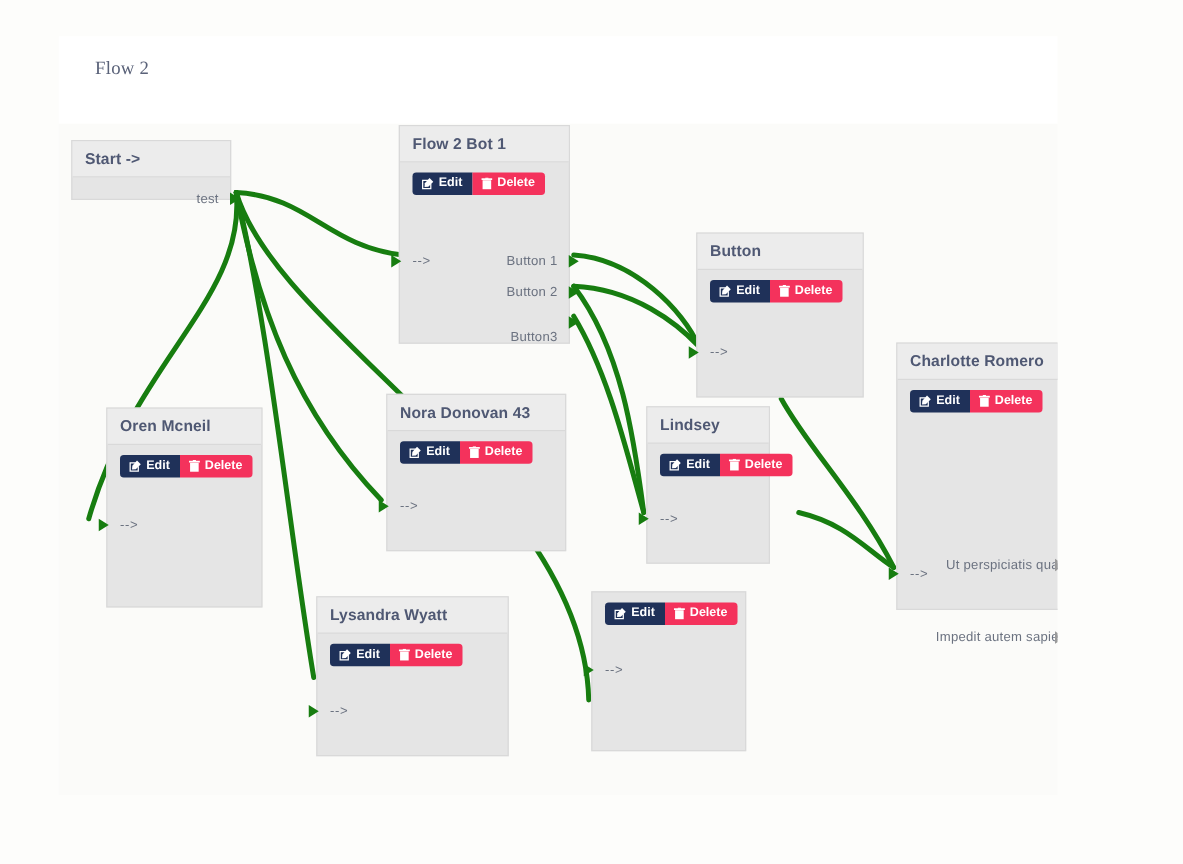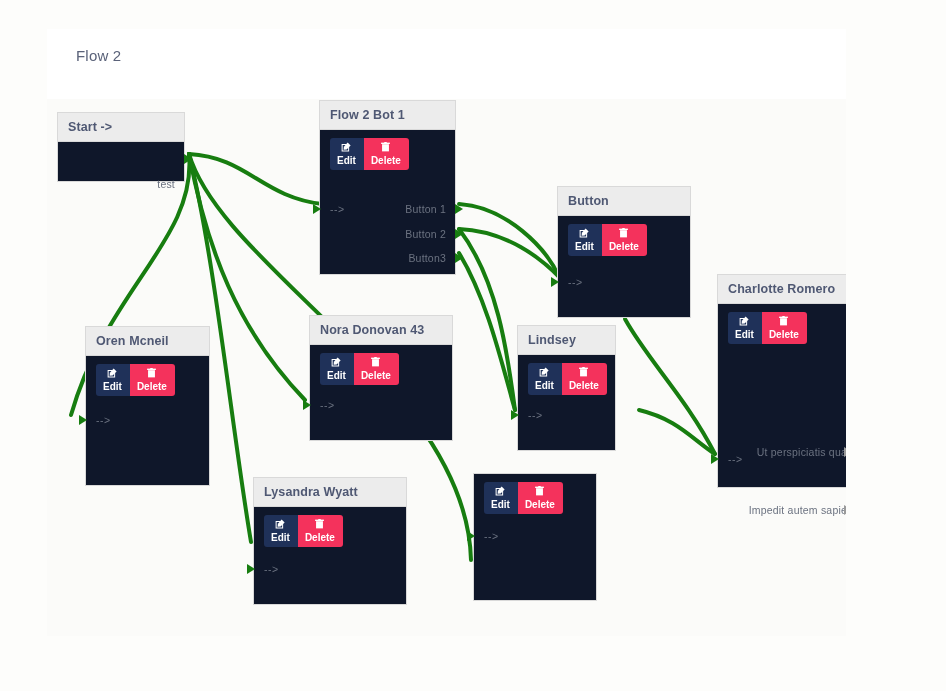--- a/index.html
+++ b/index.html
@@ -28,21 +28,21 @@
     background: #ffffff;
     box-sizing: border-box;
   }
   #flow-title {
     position: absolute;
     left: 29px;
     top: 18px;
     font-size: 15px;
     color: #5a6279;
     letter-spacing: .2px;
-    font-family: Liberation Sans, sans-serif;
+    font-family: Liberation Serif, serif;
   }
   
   #canvas {
     position: absolute;
     left: 47px;
     top: 99px;
     width: 799px;
     height: 537px;
     background: #fbfbf9;
     overflow: hidden;
@@ -51,21 +51,21 @@
     position: absolute;
     left: 0;
     top: 0;
     width: 799px;
     height: 537px;
     pointer-events: none;
   }
   
   .node {
     position: absolute;
-    background: #0f172a;
+    background: #e5e5e5;
     border: 1px solid #d9d9d9;
     box-sizing: border-box;
     font-size: 11px;
   }
   .node-header {
     background: #ececec;
     border-bottom: 1px solid #d9d9d9;
     padding: 7px 10px 7px 10px;
     font-size: 12.5px;
     color: #4f5873;
@@ -89,21 +89,20 @@
     align-items: center;
     gap: 4px;
     font-size: 10px;
     font-weight: bold;
     color: #ffffff;
     padding: 4px 8px 4px 7px;
     border: none;
     cursor: pointer;
     line-height: 1;
     font-family: "Liberation Sans", sans-serif;
-    flex-direction: column;
   }
   .btn-edit {
     background: #1f3159;
     border-top-left-radius: 3px;
     border-bottom-left-radius: 3px;
   }
   .btn-delete {
     background: #f4325c;
     border-top-right-radius: 3px;
     border-bottom-right-radius: 3px;
@@ -152,24 +151,24 @@
         <path d="M 142 55 C 168 160 185 330 204 443" fill="none" stroke="#177d10" stroke-width="4" stroke-linecap="round"></path>
         <path d="M 142 55 C 176 170 420 290 424 461" fill="none" stroke="#177d10" stroke-width="4" stroke-linecap="round"></path>
         <path d="M 412 105 C 460 108 500 150 512 178" fill="none" stroke="#177d10" stroke-width="4" stroke-linecap="round"></path>
         <path d="M 412 130 C 460 132 495 160 512 178" fill="none" stroke="#177d10" stroke-width="4" stroke-linecap="round"></path>
         <path d="M 412 130 C 450 180 460 250 468 311" fill="none" stroke="#177d10" stroke-width="4" stroke-linecap="round"></path>
         <path d="M 412 154 C 440 200 455 265 468 311" fill="none" stroke="#177d10" stroke-width="4" stroke-linecap="round"></path>
         <path d="M 578 220 C 600 260 640 300 668 355" fill="none" stroke="#177d10" stroke-width="4" stroke-linecap="round"></path>
         <path d="M 592 311 C 630 320 645 340 668 355" fill="none" stroke="#177d10" stroke-width="4" stroke-linecap="round"></path>
       </svg>
     <div id="node-layer">
-        <div class="node" style="left: 10px; top: 13px; width: 128px; height: 70px;">
+        <div class="node" style="left: 10px; top: 13px; width: 128px; height: 48px;">
           <div class="node-header">Start -&gt;</div>
           <div class="node-body">
-            <div class="port-out" style="top: 11px; max-width: 108px; margin-top: 25px;">test</div>
+            <div class="port-out" style="top: 11px; max-width: 108px;">test</div>
             <div class="port-marker green" style="left: 126px; top: 12px;"></div>
           </div>
         </div>
         <div class="node" style="left: 272px; top: 1px; width: 137px; height: 175px;">
           <div class="node-header">Flow 2 Bot 1</div>
           <div class="node-body">
             <div class="btn-row">
               <button class="btn btn-edit">
                 <svg width="10" height="10" viewBox="0 0 16 16">
                   <path d="M1 3 h8 v1.6 H2.6 v8.8 h8.8 V8 H13 v7 H1 Z" fill="#fff"></path>
@@ -185,21 +184,21 @@
                 </svg>
                 <span>Delete</span>
               </button>
             </div>
             <div class="port-in" style="top: 73px;">--&gt;</div>
             <div class="port-marker green" style="left: -7px; top: 74px;"></div>
             <div class="port-out" style="top: 73px; max-width: 117px;">Button 1</div>
             <div class="port-marker green" style="left: 135px; top: 74px;"></div>
             <div class="port-out" style="top: 98px; max-width: 117px;">Button 2</div>
             <div class="port-marker green" style="left: 135px; top: 99px;"></div>
-            <div class="port-out" style="top: 122px; max-width: 117px;">Button3</div>
+            <div class="port-out" style="top: 134px; max-width: 117px;">Button3</div>
             <div class="port-marker green" style="left: 135px; top: 123px;"></div>
           </div>
         </div>
         <div class="node" style="left: 510px; top: 87px; width: 134px; height: 132px;">
           <div class="node-header">Button</div>
           <div class="node-body">
             <div class="btn-row">
               <button class="btn btn-edit">
                 <svg width="10" height="10" viewBox="0 0 16 16">
                   <path d="M1 3 h8 v1.6 H2.6 v8.8 h8.8 V8 H13 v7 H1 Z" fill="#fff"></path>

